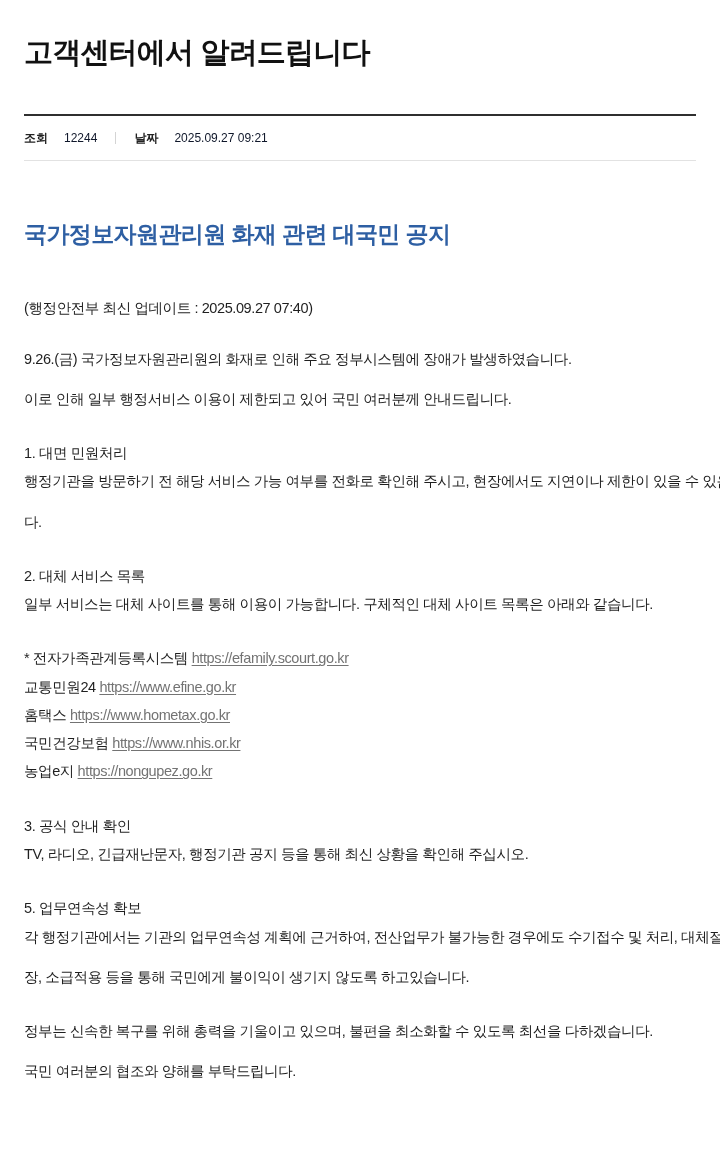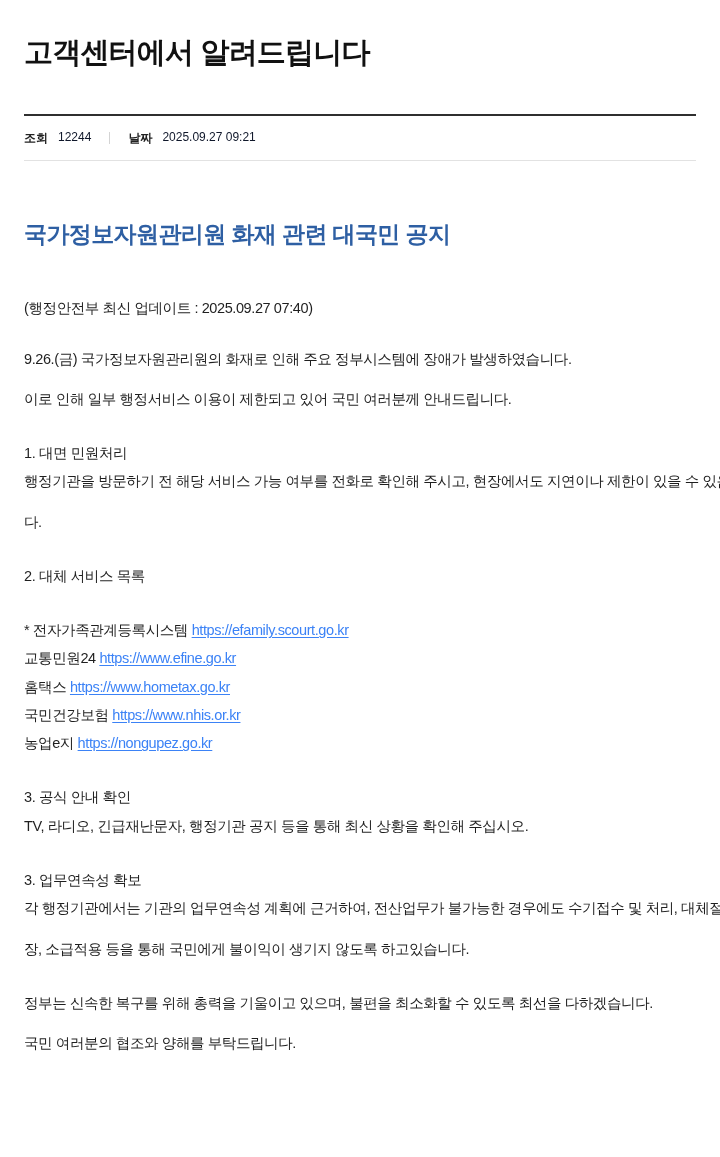--- a/index.html
+++ b/index.html
@@ -37,22 +37,22 @@
   .meta-bar {
     display: flex;
     align-items: center;
     height: 44px;
     border-bottom: 1px solid #e2e2e2;
     font-size: 12px;
     color: #444444;
   }
   .meta-group {
     display: flex;
-    align-items: flex-start;
-    gap: 10px;
+    align-items: center;
+    gap: 16px;
   }
   .meta-label {
     font-weight: bold;
     color: #222222;
     font-size: 12px;
   }
   .meta-value {
     color: #0f172a;
     font-size: 12px;
   }
@@ -86,21 +86,21 @@
     margin-top: 22px;
   }
   .p.tight {
     margin-top: 12px;
   }
   .p.nowrap-overflow {
     white-space: nowrap;
     overflow: visible;
   }
   .link {
-    color: #3b82f6;
+    color: #737373;
     text-decoration: underline;
     text-underline-offset: 2px;
     word-break: break-all;
     text-align: right;
   }
   .link-line {
     margin: 0;
   }
   .spacer-lg {
     height: 26px;
@@ -138,20 +138,21 @@
 
     <div class="spacer-lg"></div>
 
     <p class="p">1. 대면 민원처리</p>
     <p class="p nowrap-overflow">행정기관을 방문하기 전 해당 서비스 가능 여부를 전화로 확인해 주시고, 현장에서도 지연이나 제한이 있을 수 있음을 양해 부탁드립니다.</p>
     <p class="p tight">다.</p>
 
     <div class="spacer-lg"></div>
 
     <p class="p">2. 대체 서비스 목록</p>
+    <p class="p">일부 서비스는 대체 사이트를 통해 이용이 가능합니다. 구체적인 대체 사이트 목록은 아래와 같습니다.</p>
 
     <div class="spacer-lg"></div>
 
     <p class="p link-line">
       <span>* 전자가족관계등록시스템</span>
       <a class="link" href="#">https://efamily.scourt.go.kr</a>
     </p>
     <p class="p link-line">
       <span>교통민원24</span>
       <a class="link" href="#">https://www.efine.go.kr</a>
@@ -169,21 +170,21 @@
       <a class="link" href="#">https://nongupez.go.kr</a>
     </p>
 
     <div class="spacer-lg"></div>
 
     <p class="p">3. 공식 안내 확인</p>
     <p class="p">TV, 라디오, 긴급재난문자, 행정기관 공지 등을 통해 최신 상황을 확인해 주십시오.</p>
 
     <div class="spacer-lg"></div>
 
-    <p class="p">3. 업무연속성 확보</p>
+    <p class="p">5. 업무연속성 확보</p>
     <p class="p nowrap-overflow">각 행정기관에서는 기관의 업무연속성 계획에 근거하여, 전산업무가 불가능한 경우에도 수기접수 및 처리, 대체절차 안내, 처리기한 연</p>
     <p class="p tight">장, 소급적용 등을 통해 국민에게 불이익이 생기지 않도록 하고있습니다.</p>
 
     <div class="spacer-lg"></div>
 
     <p class="p">정부는 신속한 복구를 위해 총력을 기울이고 있으며, 불편을 최소화할 수 있도록 최선을 다하겠습니다.</p>
     <p class="p tight">국민 여러분의 협조와 양해를 부탁드립니다.</p>
 
   </div>
 </div>

